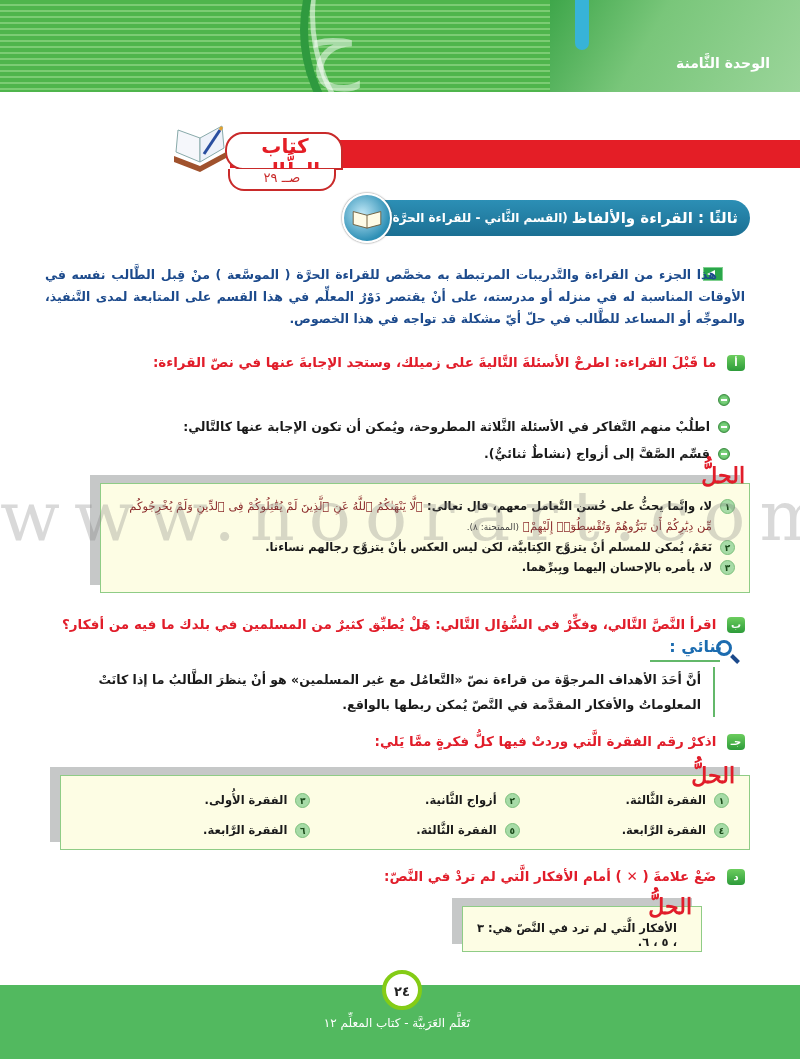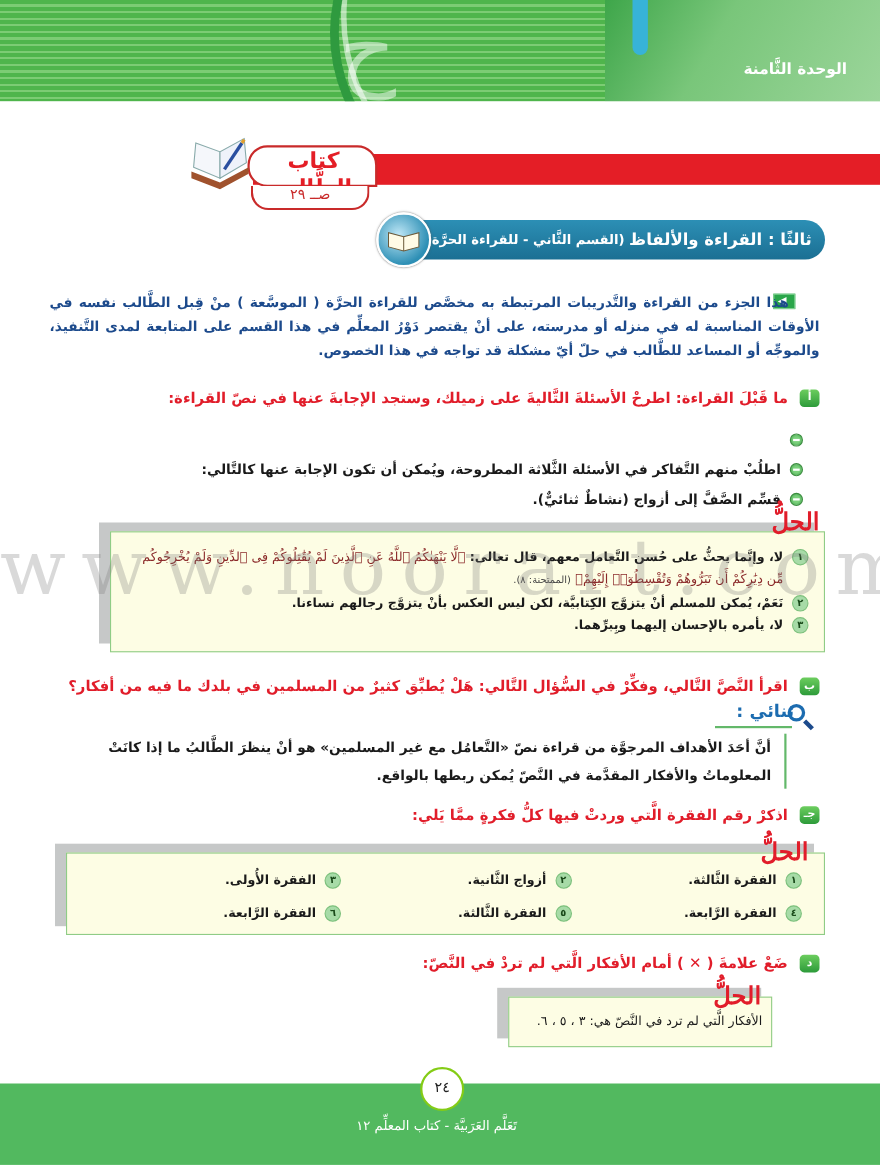--- a/index.html
+++ b/index.html
@@ -151,22 +151,22 @@
 
   
   .footer {
     position: absolute; left: 0; top: 985px; width: 800px; height: 74px; background: #52b95f;
   }
   .footer-text {
     position: absolute; right: 330px; top: 1016px; color: #fff; font-size: 12px; margin-left: 48px;
   }
   .page-num {
     position: absolute; left: 382px; top: 970px; width: 40px; height: 40px; border-radius: 50%;
-    background: #fff; border: 2px solid #84cc16; text-align: center; line-height: 36px;
-    font-size: 13px; color: #222;
+    background: #fff; border: 4px solid #84cc16; text-align: center; line-height: 36px;
+    font-size: 13px; color: #222; font-weight: bold;
   }
 </style>
 </head>
 <body>
 
 <div class="page">
 
   <div class="header">
     <div class="calligraphy">ح ض</div>
     <div class="arc2"></div>
@@ -286,21 +286,21 @@
         </div>
     </div>
   </div>
   <div class="sol-label" style="right:65px; top:762px;">الحلُّ</div>
 
   <div class="q-heading" style="top:868px;">
     <span class="q-badge">د</span>
     <span>ضَعْ علامةَ ( ✕ ) أمام الأفكار الَّتي لم تردْ في النَّصّ:</span>
   </div>
   <div class="sol-box" style="left:462px; top:906px; width:240px; height:46px;">
-    <div style="padding:14px 8px 0 10px; font-size:11.5px; font-weight:normal; color:#1a1a1a;">الأفكار الَّتي لم ترد في النَّصّ هي: ٣ ، ٥ ، ٦.</div>
+    <div style="padding:14px 24px 0 10px; font-size:11.5px; font-weight:bold; color:#1a1a1a;">الأفكار الَّتي لم ترد في النَّصّ هي: ٣ ، ٥ ، ٦.</div>
   </div>
   <div class="sol-label" style="right:108px; top:893px;">الحلُّ</div>
 
   <div class="watermark">www.noorart.com</div>
 
   <div class="footer"></div>
   <div class="page-num">٢٤</div>
   <div class="footer-text">تَعَلَّم العَرَبيَّة - كتاب المعلِّم ١٢</div>
 </div>
 

